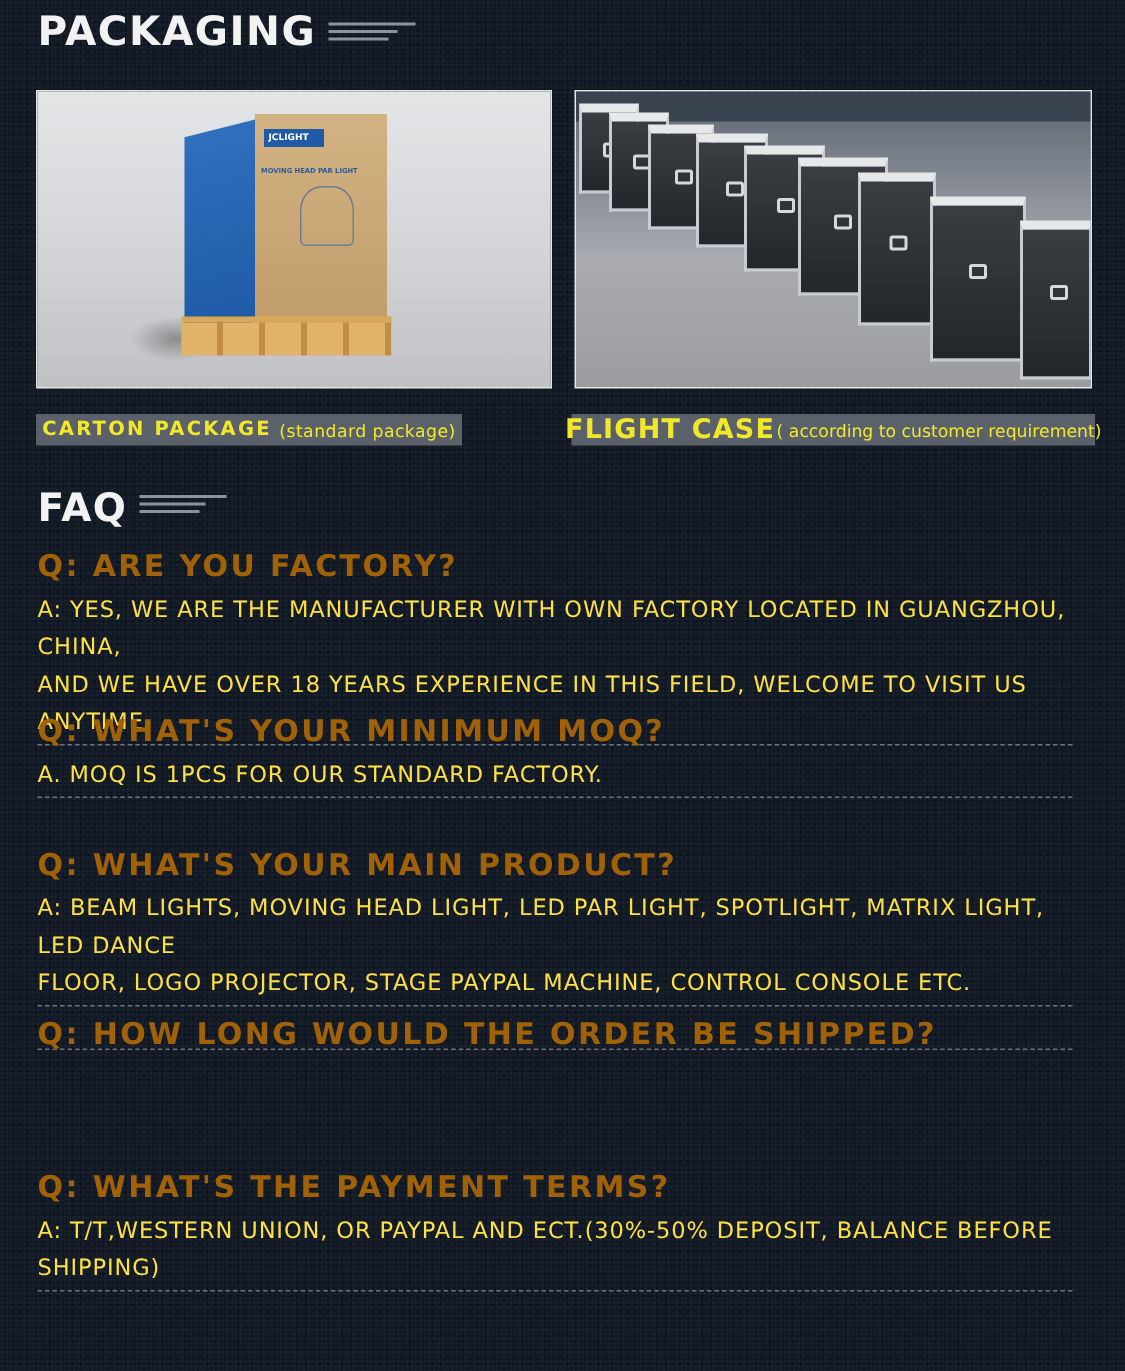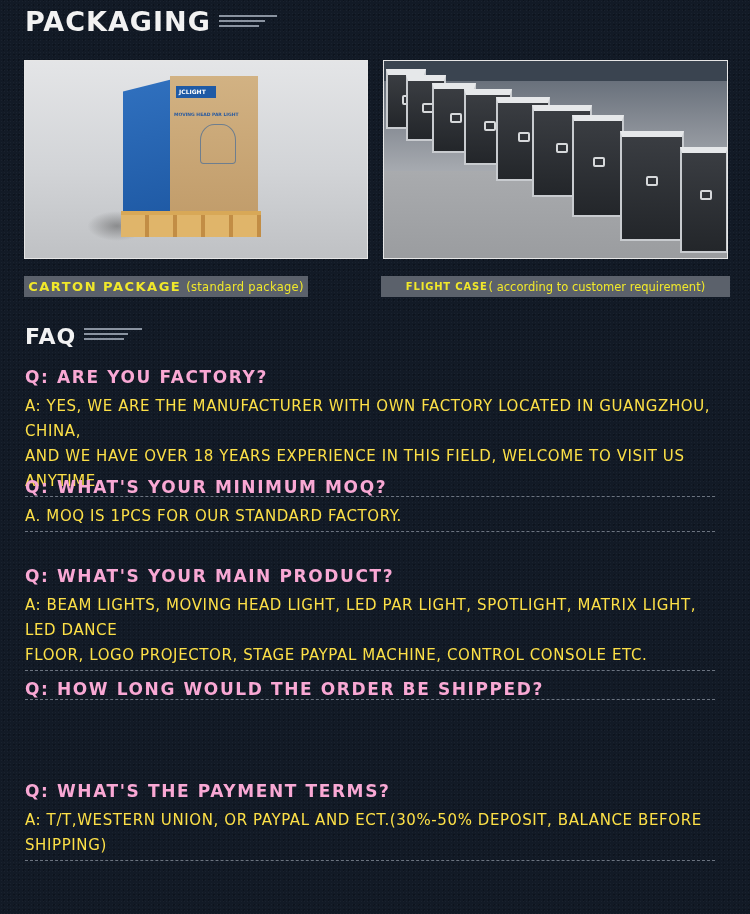--- a/index.html
+++ b/index.html
@@ -30,21 +30,21 @@
     margin-left: 8px;
     display: inline-block;
   }
   .title-lines span {
     position: absolute;
     left: 0;
     height: 2px;
     background: #8a93a0;
   }
   #pkg-title { top: 6px; font-size: 27px; }
-  #faq-title { top: 324px; font-size: 22px; }
+  #faq-title { top: 324px; font-size: 26px; }
 
   .photo {
     position: absolute;
     top: 60px;
     height: 199px;
     border: 1px solid #e6e6e6;
     overflow: hidden;
   }
   #photo-carton { left: 24px; width: 344px;
     background: linear-gradient(180deg, #e4e5e7 0%, #d2d4d7 55%, #bfc1c4 100%); }
@@ -83,29 +83,29 @@
     color: #f1e82a;
     display: flex;
     align-items: center;
     justify-content: center;
     white-space: nowrap;
   }
   #caption-carton { left: 24px; width: 284px; }
   #caption-flight { left: 381px; width: 349px; }
   .cap-bold { font-family: "DejaVu Sans", sans-serif; font-weight: bold; font-size: 13px; letter-spacing: 1.5px; }
   .cap-light { font-family: "DejaVu Sans", sans-serif; font-size: 11.5px; margin-left: 5px; letter-spacing: 0.3px; }
-  #caption-flight .cap-bold { font-size: 10px; letter-spacing: 0.8px; }
+  #caption-flight .cap-bold { font-size: 18px; letter-spacing: 0.8px; }
   #caption-flight .cap-light { margin-left: 1px; font-size: 11.5px; letter-spacing: 0; }
 
   .faq-item { position: absolute; left: 25px; width: 690px; }
   .question {
     font-family: "DejaVu Sans", sans-serif;
     font-weight: bold;
-    font-size: 17px;
-    color: #f9a8d4;
+    font-size: 20px;
+    color: #a16207;
     letter-spacing: 1.6px;
     white-space: nowrap;
     line-height: 20px;
   }
   .answer {
     margin-top: 7px;
     font-family: "DejaVu Sans", sans-serif;
     font-size: 15px;
     color: #fde047;
     letter-spacing: 0.6px;

